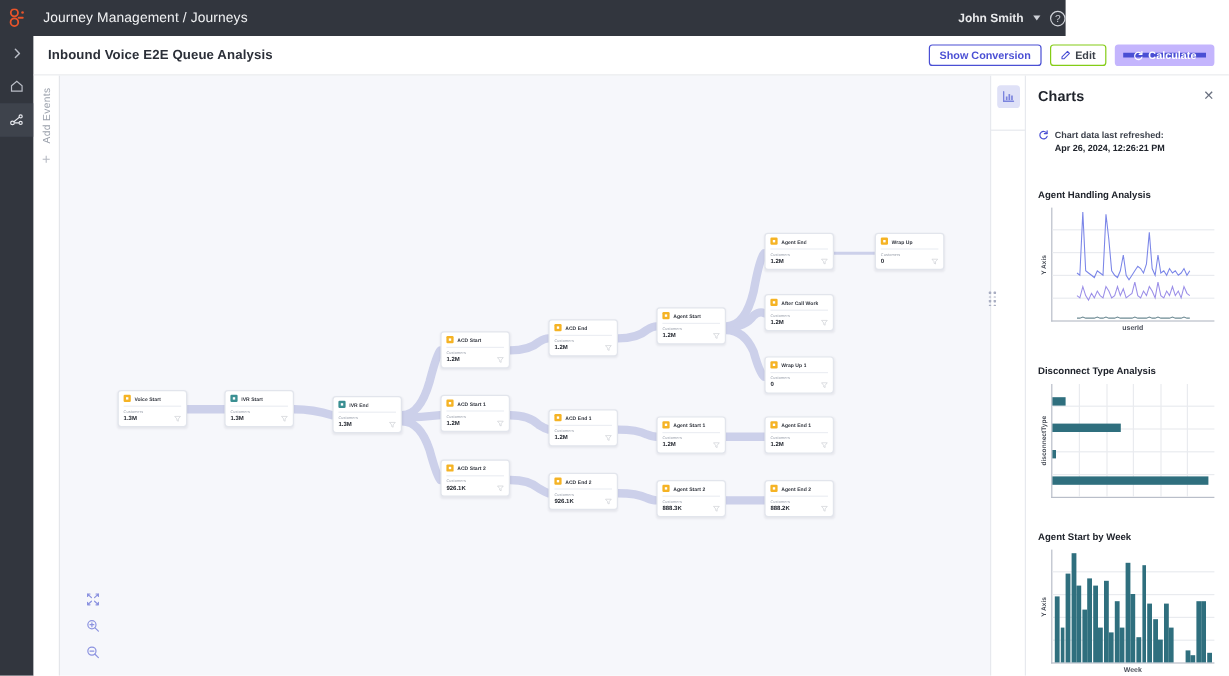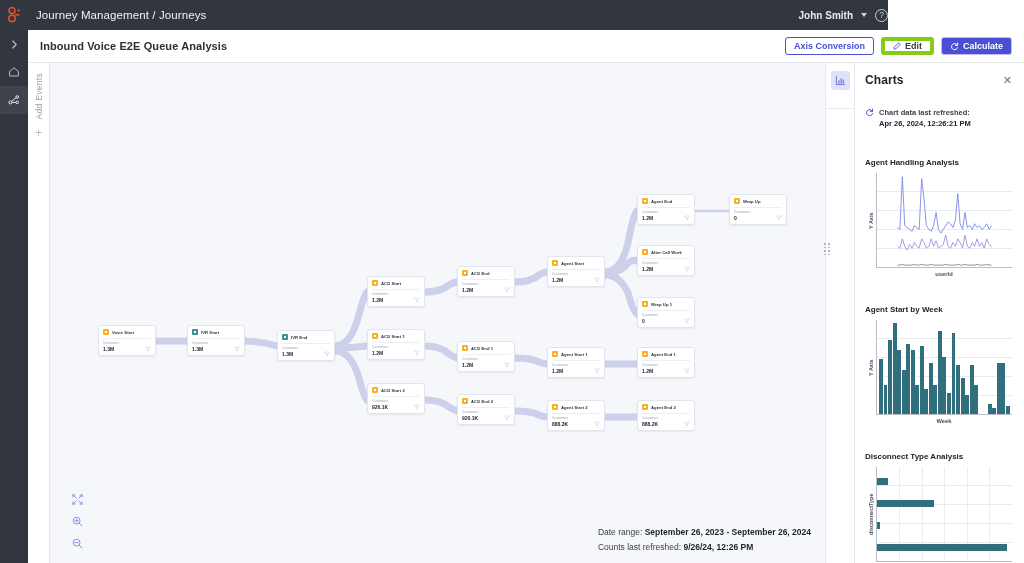--- a/index.html
+++ b/index.html
@@ -55,22 +55,22 @@
     display: flex; align-items: center; padding: 0 12px;
   }
   .header-title { font-size: 11px; font-weight: bold; color: #2b2f38; letter-spacing: .1px; }
   .header-actions { margin-left: auto; display: flex; align-items: center; gap: 7px; }
   .btn {
     height: 18px; border-radius: 3px; font-size: 9px; font-weight: bold;
     display: flex; align-items: center; gap: 4px; padding: 0 8px; cursor: pointer;
     white-space: nowrap;
   }
   .btn-outline { border: 1px solid #4a4fd4; color: #4a4fd4; background: #fff; }
-  .btn-ghost { border: 4px solid #84cc16; color: #3b4049; background: #fff; }
-  .btn-primary { border: 1px solid #c4b5fd; color: #fff; background: #4a4fd4; }
+  .btn-ghost { border: 1px solid #84cc16; color: #3b4049; background: #fff; }
+  .btn-primary { border: 7px solid #c4b5fd; color: #fff; background: #4a4fd4; }
   .btn svg { display: block; }
 
   
   .add-events {
     position: absolute; top: 63px; left: 28px; width: 22px; height: 500px;
     background: #ffffff; border-right: 1px solid #e4e6ea;
     display: flex; flex-direction: column; align-items: center; padding-top: 10px;
   }
   .add-events-label {
     writing-mode: vertical-rl; transform: rotate(180deg);
@@ -216,21 +216,21 @@
       <circle cx="9.2" cy="8.4" r="1.3" fill="none" stroke="#e7e9ee" stroke-width="1"></circle>
       <path d="M4 8.4 L7.8 8.4 M3.6 7.4 L8.2 3.6" stroke="#e7e9ee" stroke-width="1"></path>
     </svg>
   </div>
 </div>
 
 <div class="header">
   <div class="header-title">Inbound Voice E2E Queue Analysis</div>
   <div class="header-actions">
     <div class="btn btn-outline">
-      <span>Axis Conversion</span>
+      <span>Show Conversion</span>
     </div>
     <div class="btn btn-ghost">
       <span>
         <svg width="8" height="8" viewBox="0 0 8 8">
             <path d="M5.6 0.8 L7.2 2.4 L2.6 7 L1 7 L1 5.4 Z" fill="none" stroke="#4a4fd4" stroke-width="0.9" stroke-linejoin="round"></path>
           </svg>
       </span>
       <span>Edit</span>
     </div>
     <div class="btn btn-primary">
@@ -286,30 +286,20 @@
         </svg>
     </span>
     <span>
       <svg width="11" height="11" viewBox="0 0 11 11">
           <circle cx="4.6" cy="4.6" r="3.4" fill="none" stroke="#8c93e0" stroke-width="1"></circle>
           <path d="M7.2 7.2 L10 10 M3 4.6 L6.2 4.6" stroke="#8c93e0" stroke-width="1" stroke-linecap="round"></path>
         </svg>
     </span>
   </div>
 
-  <div class="canvas-meta">
-    <div>
-      <span>Date range:</span>
-      <b>September 26, 2023 - September 26, 2024</b>
-    </div>
-    <div>
-      <span>Counts last refreshed:</span>
-      <b>9/26/24, 12:26 PM</b>
-    </div>
-  </div>
 <div class="node" style="left: 48px; top: 262px;">
       <div class="node-head">
         <span class="node-icon amber">
           <i></i>
         </span>
         <span class="node-title">Voice Start</span>
       </div>
       <div class="node-rule"></div>
       <div class="node-metric-label">Customers</div>
       <div class="node-foot">
@@ -679,20 +669,43 @@
             <div class="grid-h" style="top: 60%;"></div>
             <div class="grid-h" style="top: 80%;"></div>
             <svg viewBox="0 0 95 95" width="100%" height="100%">
               <path d="M0.0 55.1 L2.4 57.0 L4.9 3.8 L7.3 53.2 L9.7 55.1 L12.2 57.0 L14.6 58.9 L17.1 53.2 L19.5 55.1 L21.9 57.0 L24.4 5.7 L26.8 26.6 L29.2 53.2 L31.7 57.0 L34.1 58.9 L36.5 53.2 L39.0 39.9 L41.4 57.0 L43.8 60.8 L46.3 57.0 L48.7 53.2 L51.2 49.4 L53.6 51.3 L56.0 55.1 L58.5 47.5 L60.9 20.9 L63.3 51.3 L65.8 57.0 L68.2 39.9 L70.6 55.1 L73.1 53.2 L75.5 57.0 L77.9 51.3 L80.4 55.1 L82.8 53.2 L85.3 57.0 L87.7 55.1 L90.1 51.3 L92.6 57.0 L95.0 53.2" fill="none" stroke="#7b86e8" stroke-width="0.9"></path>
               <path d="M0.0 74.1 L2.4 76.0 L4.9 66.5 L7.3 74.1 L9.7 77.9 L12.2 72.2 L14.6 76.0 L17.1 70.3 L19.5 74.1 L21.9 76.0 L24.4 66.5 L26.8 70.3 L29.2 76.0 L31.7 74.1 L34.1 66.5 L36.5 74.1 L39.0 68.4 L41.4 76.0 L43.8 74.1 L46.3 72.2 L48.7 62.7 L51.2 74.1 L53.6 76.0 L56.0 70.3 L58.5 74.1 L60.9 66.5 L63.3 70.3 L65.8 76.0 L68.2 62.7 L70.6 74.1 L73.1 76.0 L75.5 70.3 L77.9 74.1 L80.4 66.5 L82.8 74.1 L85.3 70.3 L87.7 76.0 L90.1 66.5 L92.6 72.2 L95.0 74.1" fill="none" stroke="#9b8fe8" stroke-width="0.9"></path>
               <path d="M0.0 93.1 L2.4 93.1 L4.9 92.2 L7.3 93.1 L9.7 93.1 L12.2 93.1 L14.6 93.1 L17.1 92.2 L19.5 93.1 L21.9 93.1 L24.4 92.2 L26.8 93.1 L29.2 93.1 L31.7 93.1 L34.1 92.2 L36.5 93.1 L39.0 93.1 L41.4 93.1 L43.8 93.1 L46.3 93.1 L48.7 92.2 L51.2 93.1 L53.6 93.1 L56.0 93.1 L58.5 93.1 L60.9 92.2 L63.3 93.1 L65.8 93.1 L68.2 92.2 L70.6 93.1 L73.1 93.1 L75.5 93.1 L77.9 93.1 L80.4 92.2 L82.8 93.1 L85.3 93.1 L87.7 93.1 L90.1 92.2 L92.6 93.1 L95.0 93.1" fill="none" stroke="#6d8a93" stroke-width="0.9"></path>
             </svg>
           </div>
         </div>
         <div class="x-axis-label">userId</div>
+      </div>
+      <div class="chart-block">
+        <div class="chart-name">Disconnect Type Analysis</div>
+        <div class="chart-body">
+          <div class="y-axis-label">disconnectType</div>
+          <div class="plot">
+            <div class="grid-h" style="top: 20%;"></div>
+            <div class="grid-h" style="top: 40%;"></div>
+            <div class="grid-h" style="top: 60%;"></div>
+            <div class="grid-h" style="top: 80%;"></div>
+            <div class="grid-v" style="left: 16.6%;"></div>
+            <div class="grid-v" style="left: 33.2%;"></div>
+            <div class="grid-v" style="left: 49.8%;"></div>
+            <div class="grid-v" style="left: 66.4%;"></div>
+            <div class="grid-v" style="left: 83%;"></div>
+            <div class="hbars">
+              <span style="width: 8%; background: rgb(47, 111, 126);"></span>
+              <span style="width: 42%; background: rgb(47, 111, 126);"></span>
+              <span style="width: 2%; background: rgb(47, 111, 126);"></span>
+              <span style="width: 96%; background: rgb(47, 111, 126);"></span>
+            </div>
+          </div>
+        </div>
       </div>
       <div class="chart-block">
         <div class="chart-name">Agent Start by Week</div>
         <div class="chart-body">
           <div class="y-axis-label">Y Axis</div>
           <div class="plot">
             <div class="grid-h" style="top: 20%;"></div>
             <div class="grid-h" style="top: 40%;"></div>
             <div class="grid-h" style="top: 60%;"></div>
             <div class="grid-h" style="top: 80%;"></div>
@@ -724,37 +737,14 @@
               <span style="height: 10%; background: rgb(47, 111, 126);"></span>
               <span style="height: 6%; background: rgb(47, 111, 126);"></span>
               <span style="height: 54%; background: rgb(47, 111, 126);"></span>
               <span style="height: 54%; background: rgb(47, 111, 126);"></span>
               <span style="height: 8%; background: rgb(47, 111, 126);"></span>
             </div>
           </div>
         </div>
         <div class="x-axis-label">Week</div>
       </div>
-      <div class="chart-block">
-        <div class="chart-name">Disconnect Type Analysis</div>
-        <div class="chart-body">
-          <div class="y-axis-label">disconnectType</div>
-          <div class="plot">
-            <div class="grid-h" style="top: 20%;"></div>
-            <div class="grid-h" style="top: 40%;"></div>
-            <div class="grid-h" style="top: 60%;"></div>
-            <div class="grid-h" style="top: 80%;"></div>
-            <div class="grid-v" style="left: 16.6%;"></div>
-            <div class="grid-v" style="left: 33.2%;"></div>
-            <div class="grid-v" style="left: 49.8%;"></div>
-            <div class="grid-v" style="left: 66.4%;"></div>
-            <div class="grid-v" style="left: 83%;"></div>
-            <div class="hbars">
-              <span style="width: 8%; background: rgb(47, 111, 126);"></span>
-              <span style="width: 42%; background: rgb(47, 111, 126);"></span>
-              <span style="width: 2%; background: rgb(47, 111, 126);"></span>
-              <span style="width: 96%; background: rgb(47, 111, 126);"></span>
-            </div>
-          </div>
-        </div>
-      </div>
     </div>
 </div>
 
 </body></html>

